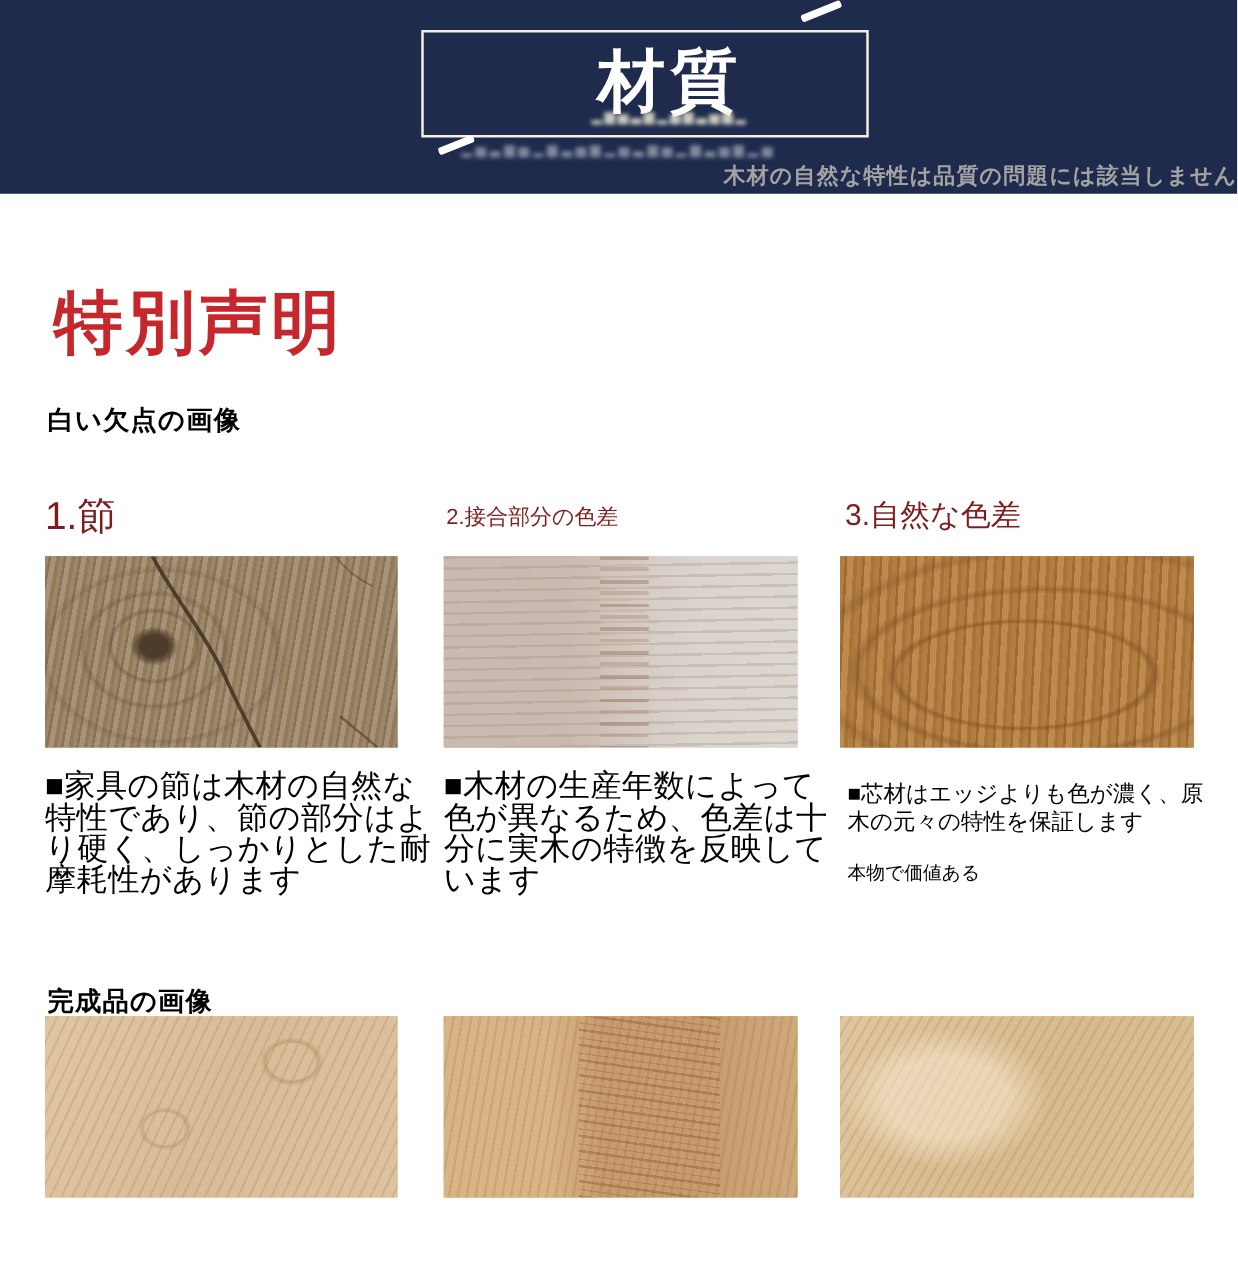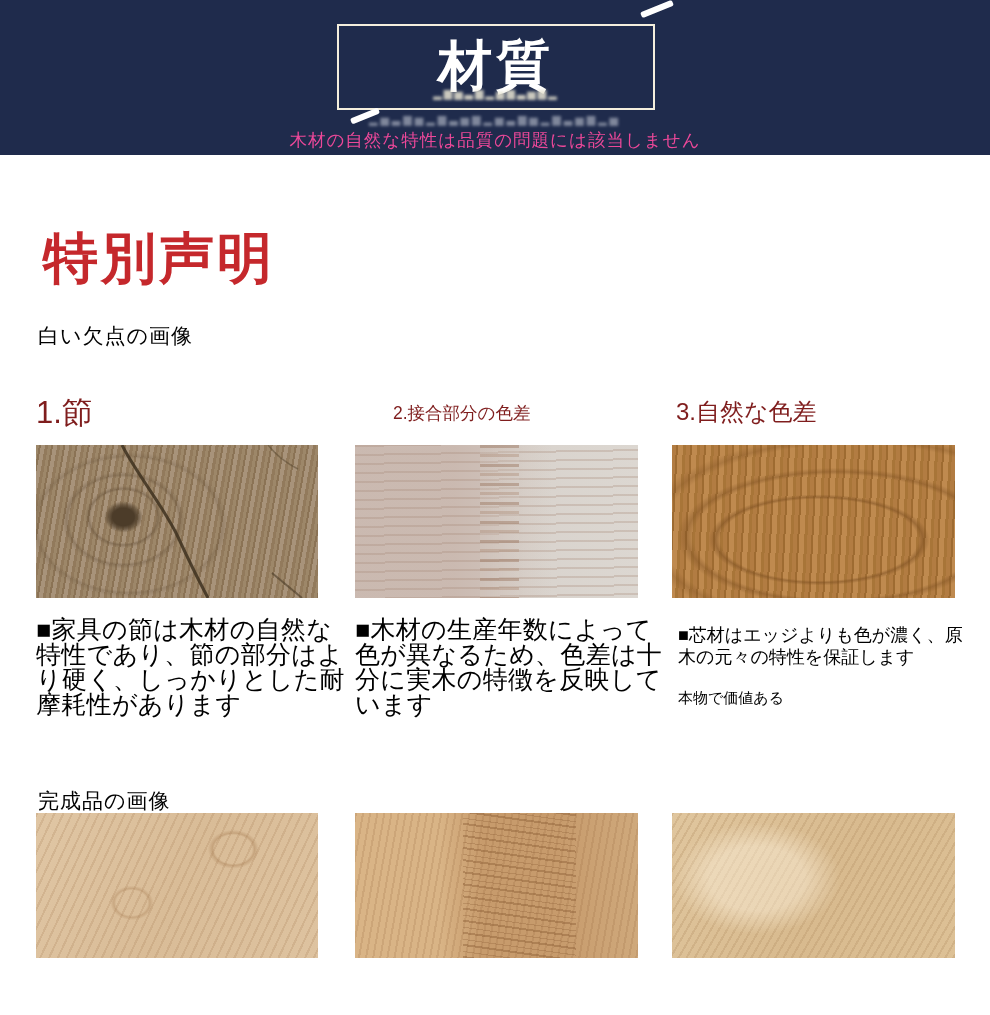--- a/index.html
+++ b/index.html
@@ -4,55 +4,55 @@
 <style>
   html,body{margin:0;padding:0;background:#ffffff;}
   .page{
     position:relative;width:990px;height:1015px;overflow:hidden;
     font-family:"Liberation Sans","DejaVu Sans",sans-serif;background:#ffffff;
   }
   
   .header{position:absolute;left:0;top:0;width:990px;height:155px;background:#1f2b4c;}
   .title-box{
     position:absolute;left:337px;top:24px;width:314px;height:82px;
-    border:2px solid #f4efdd;display:flex;flex-direction:column;align-items:center;justify-content:center;
+    border:2px solid #f4efdd;display:flex;flex-direction:column;align-items:center;justify-content:center;padding-left:40px;
   }
   .main-title{
     color:#ffffff;font-size:54px;font-weight:bold;letter-spacing:4px;line-height:56px;margin-top:2px;
   }
   .ghost-small{
     color:#e8e4d2;font-size:11px;letter-spacing:2px;filter:blur(1.6px);opacity:.85;
     margin-top:-6px;white-space:nowrap;
   }
   .slash{position:absolute;background:#ffffff;border-radius:2px;height:6px;}
   .slash-tr{left:640px;top:6px;width:34px;transform:rotate(-22deg);}
   .slash-bl{left:350px;top:113px;width:30px;transform:rotate(-22deg);}
   .ghost-line{
     position:absolute;left:0;top:113px;width:990px;text-align:center;
     color:#cfd3dd;font-size:11px;letter-spacing:3px;filter:blur(1.8px);opacity:.55;white-space:nowrap;
   }
   .header-subtitle{
-    position:absolute;left:0;top:128px;width:990px;text-align:center;
-    color:#ec4899;font-size:17.5px;font-weight:normal;letter-spacing:1px;
+    position:absolute;left:0;top:128px;width:990px;text-align:right;
+    color:#a3a3a3;font-size:17.5px;font-weight:bold;letter-spacing:1px;
   }
   
   .statement-title{
     position:absolute;left:0;top:222px;width:990px;text-align:left;
     font-size:55px;font-weight:bold;color:#c5282c;letter-spacing:3px;padding-left:43px;
   }
   
   .section-label{
-    position:absolute;left:38px;font-size:21px;font-weight:normal;color:#000000;letter-spacing:1px;
+    position:absolute;left:38px;font-size:21px;font-weight:bold;color:#000000;letter-spacing:1px;
   }
   .label-defects{top:322px;}
   .label-finished{top:762px;margin-top:25px;}
   
   .col-head{position:absolute;color:#7f1d1d;}
   .col-head-1{left:36px;top:392px;font-size:31px;}
-  .col-head-2{left:357px;top:401px;font-size:17.5px;margin-left:36px;}
+  .col-head-2{left:357px;top:401px;font-size:17.5px;}
   .col-head-3{left:676px;top:396px;font-size:24px;}
   
   .wood{position:absolute;overflow:hidden;}
   .row1{top:445px;height:153px;}
   .row2{top:813px;height:145px;}
   .cA{left:36px;width:282px;}
   .cB{left:355px;width:283px;}
   .cC{left:672px;width:283px;}
 
   

